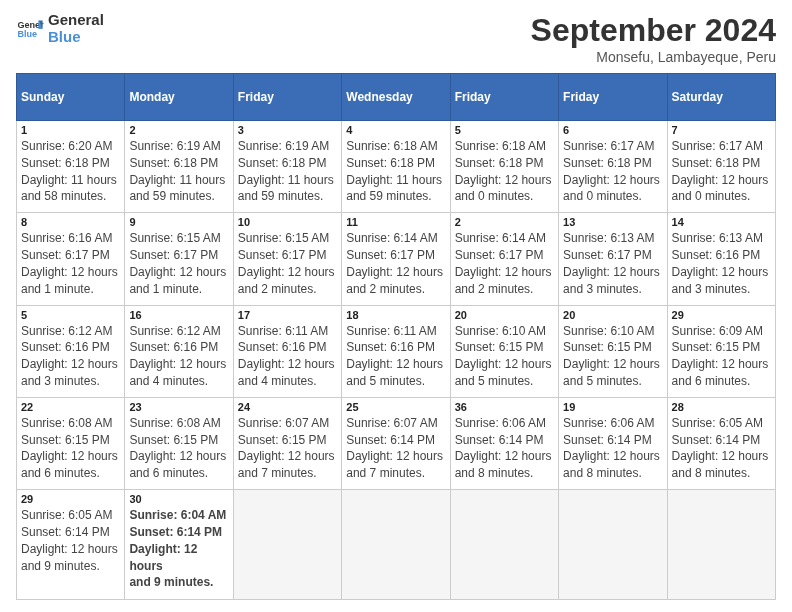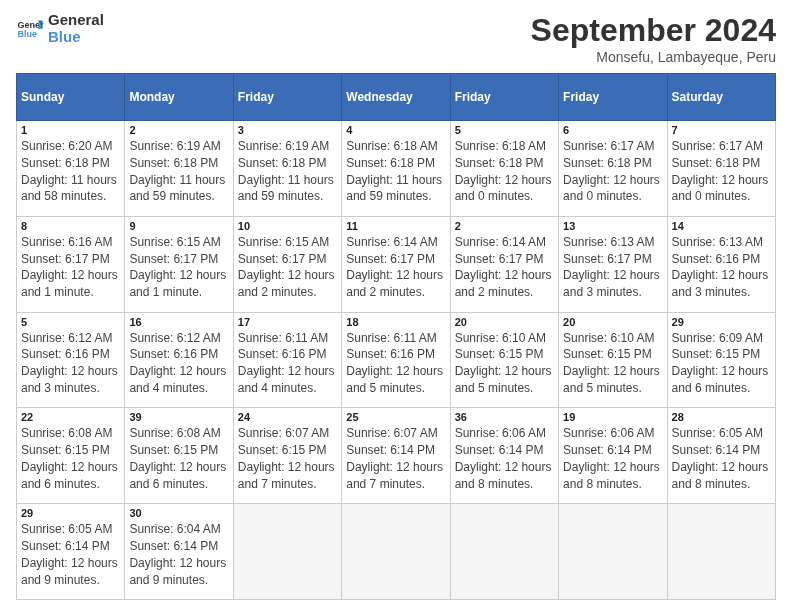--- a/index.html
+++ b/index.html
@@ -275,21 +275,21 @@
         </tr>
         <tr>
           <td>
             <span class="day-num">22</span>
             <div class="day-info" style="white-space: pre-line;">Sunrise: 6:08 AM
 Sunset: 6:15 PM
 Daylight: 12 hours
 and 6 minutes.</div>
           </td>
           <td>
-            <span class="day-num">39</span>
+            <span class="day-num">23</span>
             <div class="day-info" style="white-space: pre-line;">Sunrise: 6:08 AM
 Sunset: 6:15 PM
 Daylight: 12 hours
 and 6 minutes.</div>
           </td>
           <td>
             <span class="day-num">24</span>
             <div class="day-info" style="white-space: pre-line;">Sunrise: 6:07 AM
 Sunset: 6:15 PM
 Daylight: 12 hours
@@ -327,21 +327,21 @@
         <tr>
           <td>
             <span class="day-num">29</span>
             <div class="day-info" style="white-space: pre-line;">Sunrise: 6:05 AM
 Sunset: 6:14 PM
 Daylight: 12 hours
 and 9 minutes.</div>
           </td>
           <td>
             <span class="day-num">30</span>
-            <div class="day-info" style="white-space: pre-line;">Sunrise: 6:04 AM
+            <div class="day-info" style="white-space: pre-line; font-weight: bold;">Sunrise: 6:04 AM
 Sunset: 6:14 PM
 Daylight: 12 hours
 and 9 minutes.</div>
           </td>
           <td class="empty"></td>
           <td class="empty"></td>
           <td class="empty"></td>
           <td class="empty"></td>
           <td class="empty"></td>
         </tr>

